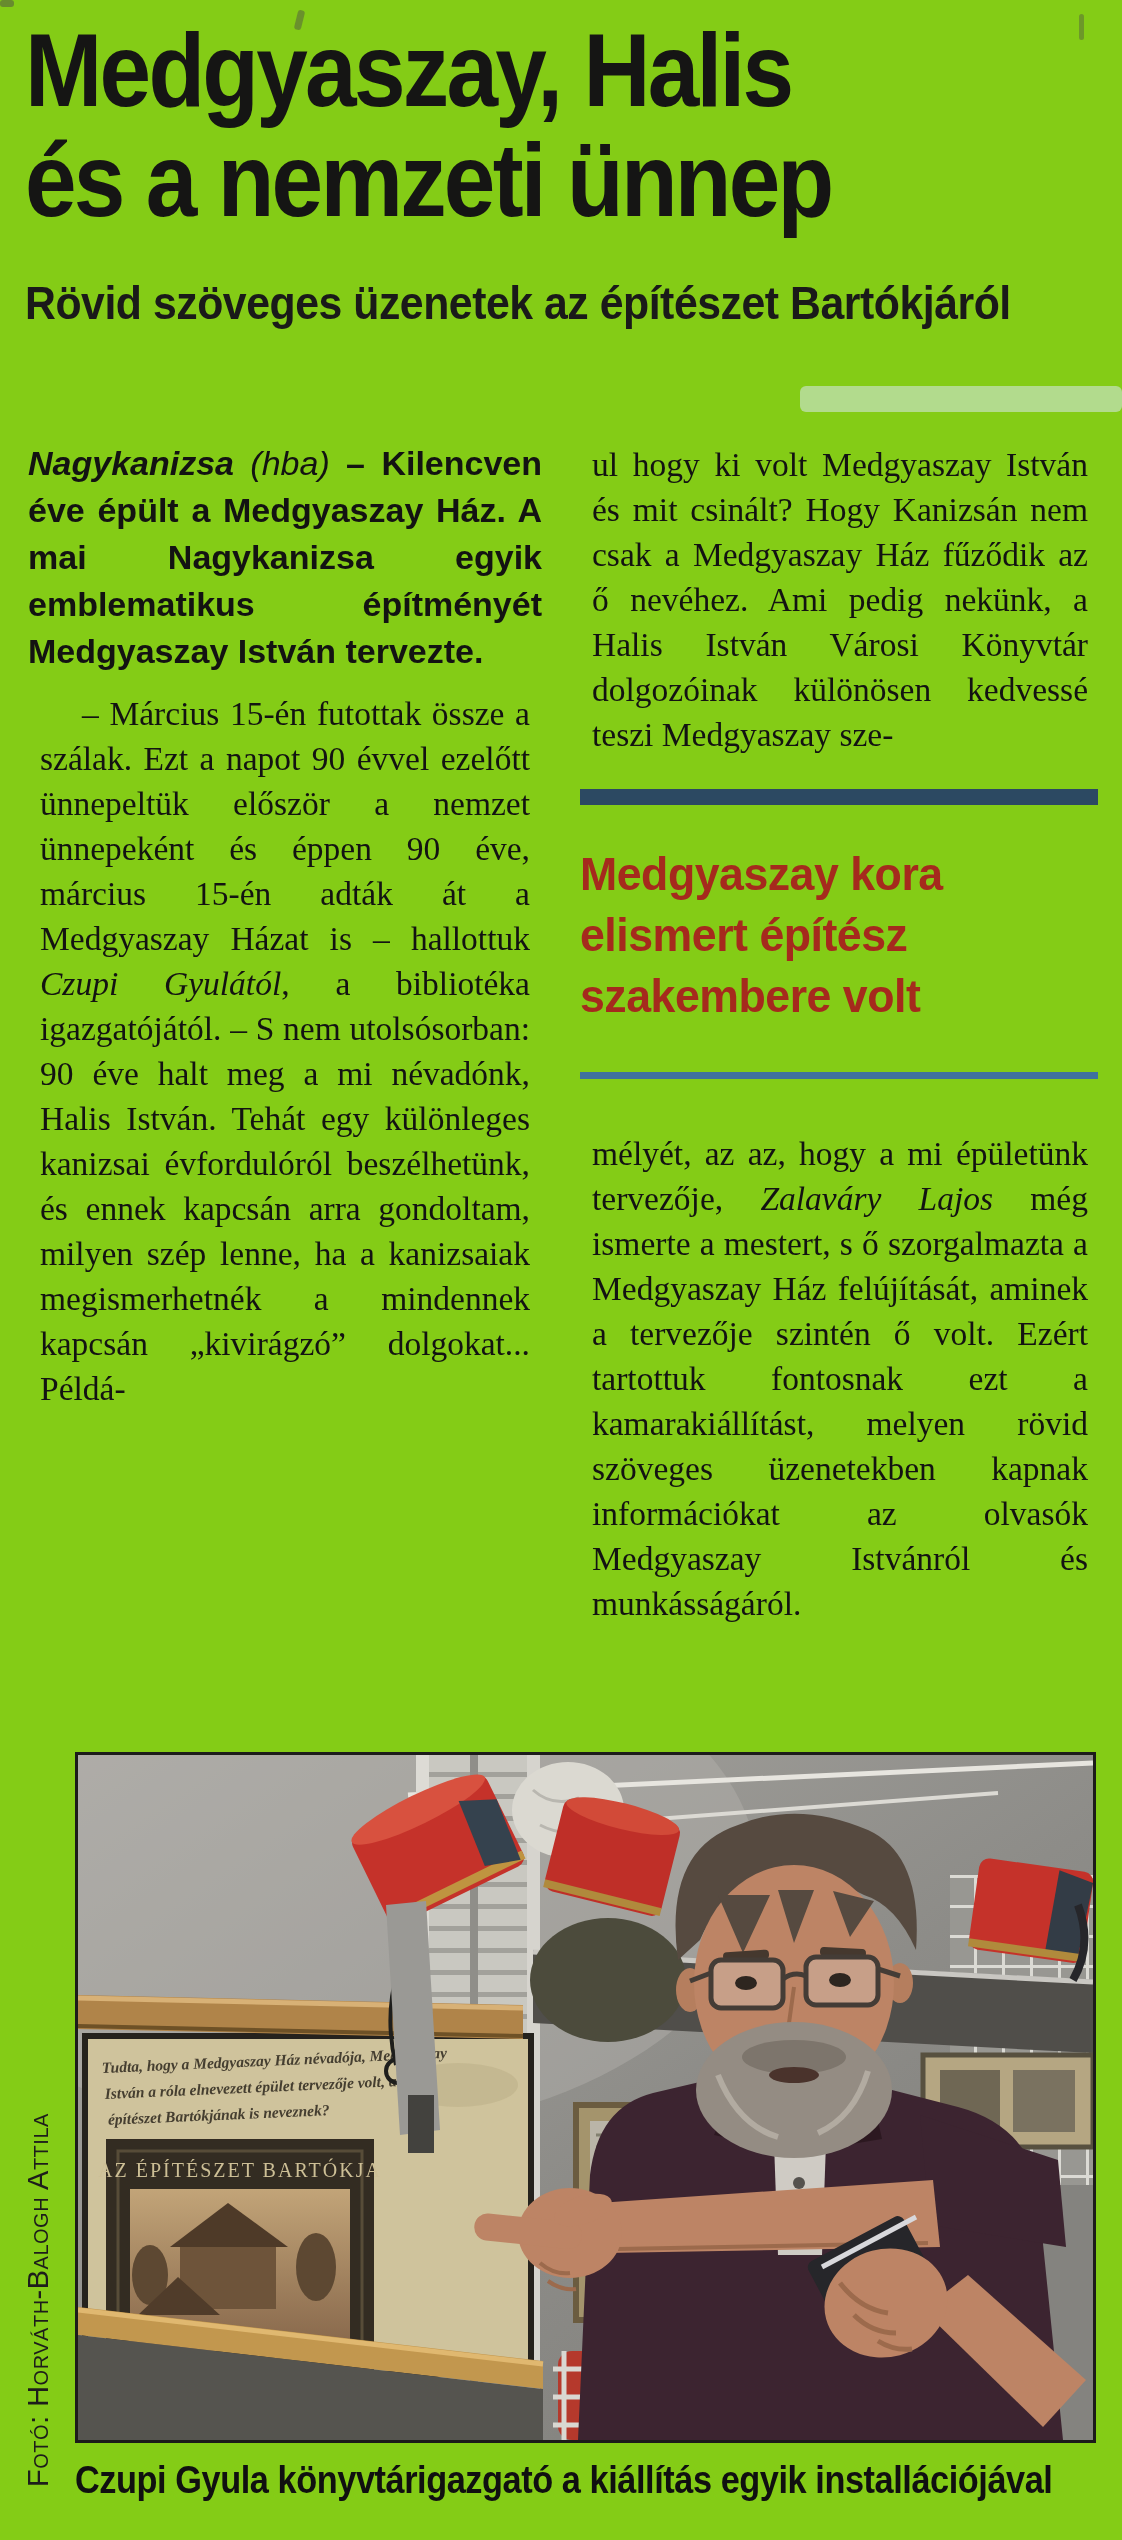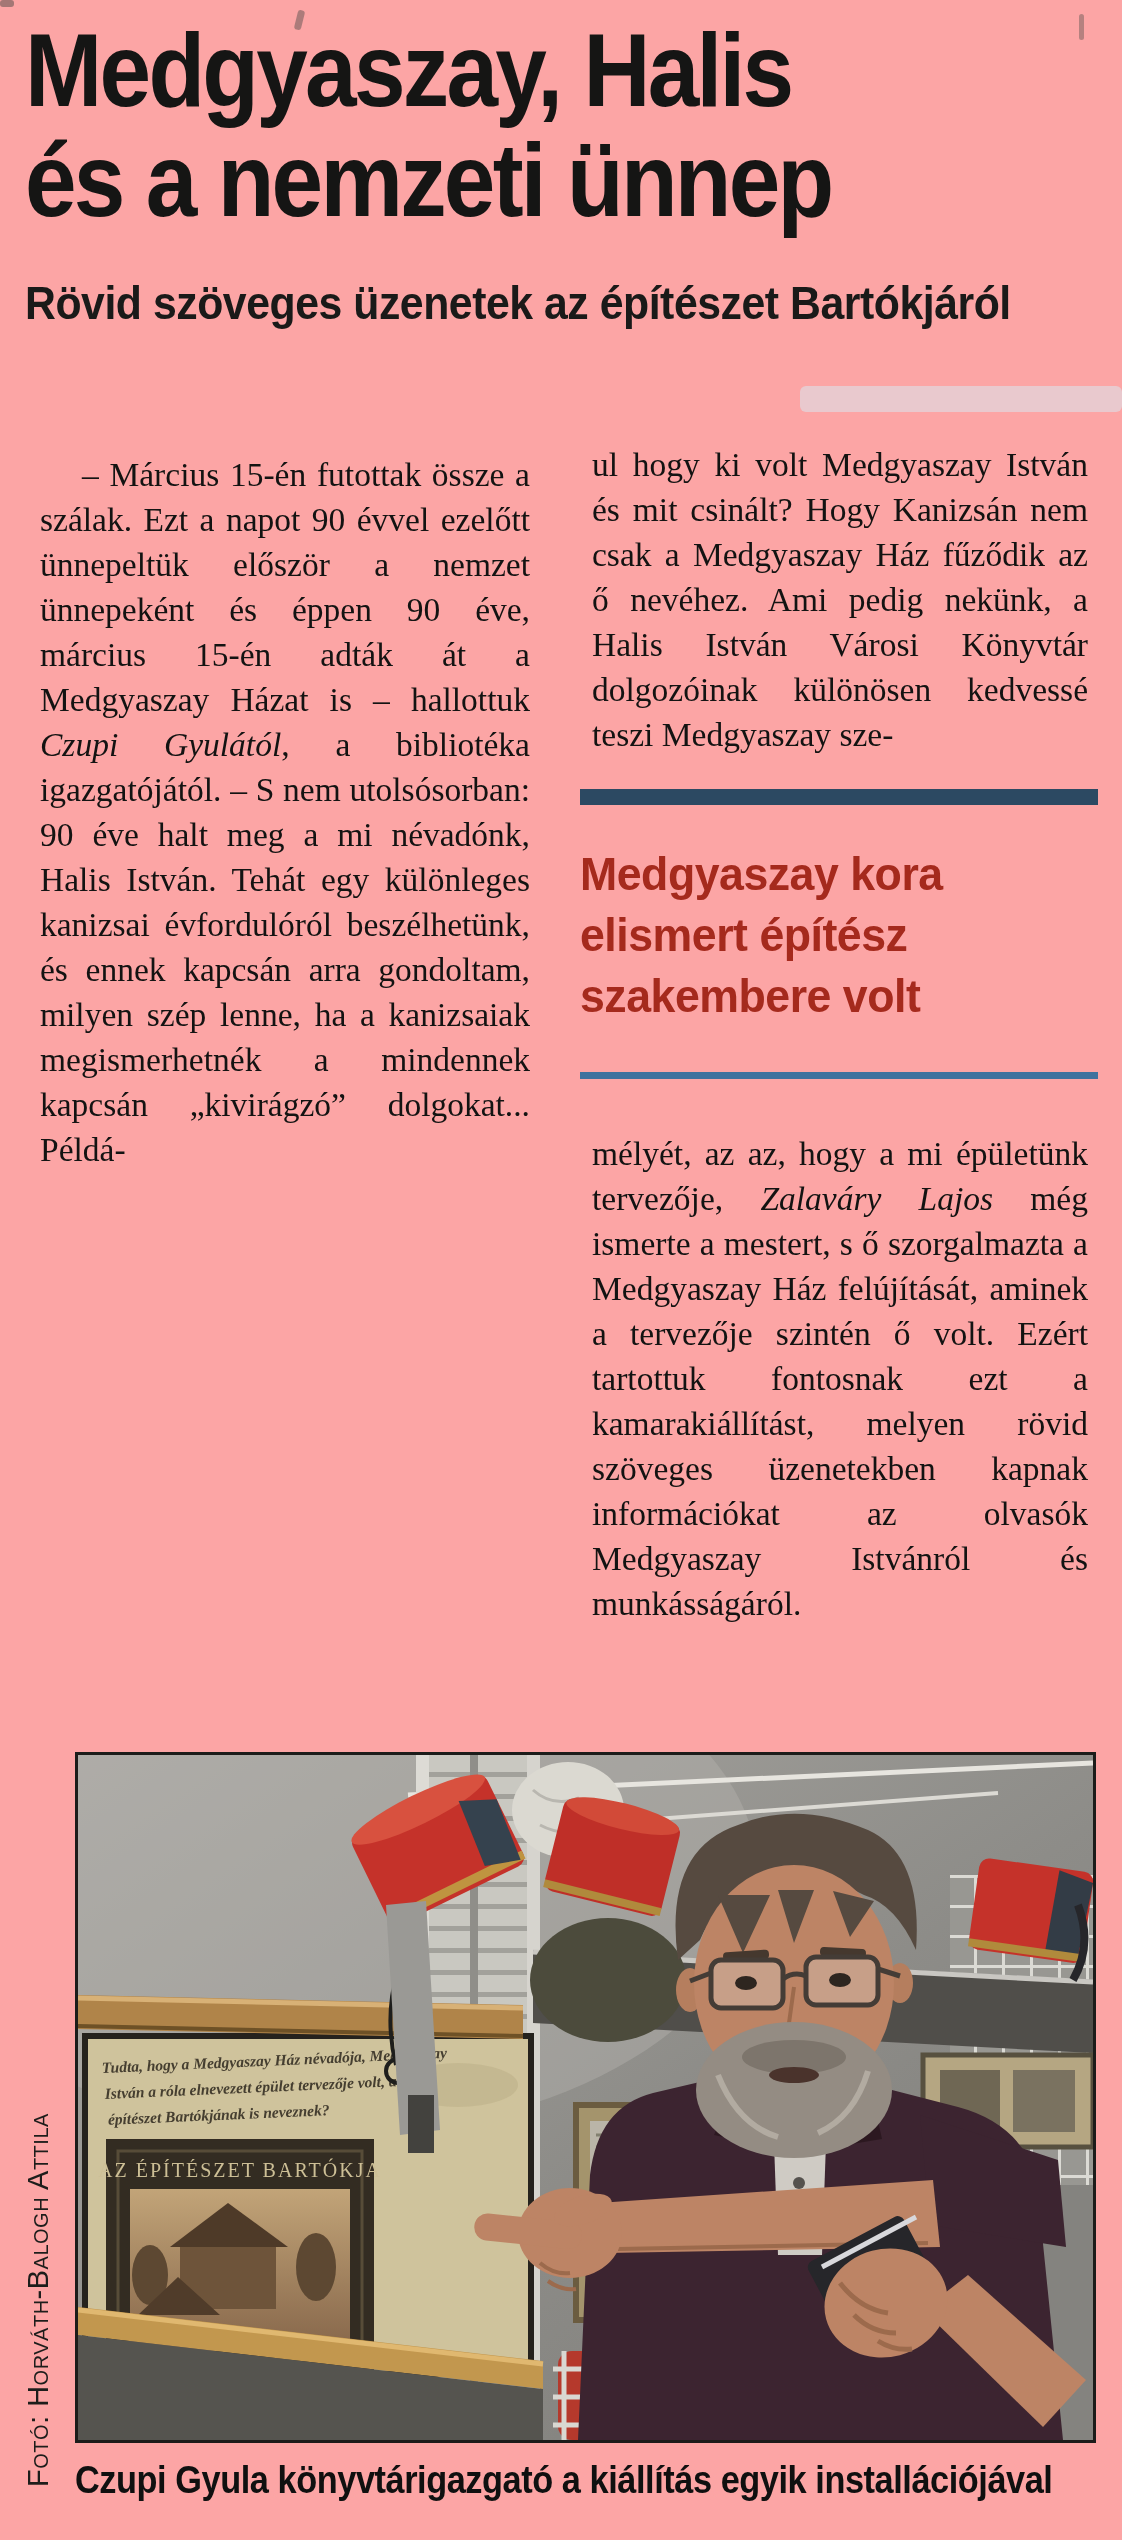--- a/index.html
+++ b/index.html
@@ -1,18 +1,18 @@
 <!DOCTYPE html>
 <html><head>
 <meta charset="utf-8">
 <style>
   html,body{margin:0;padding:0;background:#e8e8e4;}
   .page{
     position:relative;width:1122px;height:2540px;margin:0 auto;
-    background:#fca5a5;overflow:hidden;
+    background:#84cc16;overflow:hidden;
     font-family:"Liberation Serif",serif;color:#141413;
   }
   
   .headline{
     position:absolute;left:25px;top:16px;margin:0;
     font-family:"Liberation Sans",sans-serif;font-weight:bold;
     font-size:103px;line-height:1.07;letter-spacing:-3px;color:#151514;
     transform:scale(.9,1);transform-origin:0 0;white-space:nowrap;
   }
   .subheadline{
@@ -78,20 +78,21 @@
   <div class="speck s1"></div>
   <div class="speck s2"></div>
   <div class="speck s3"></div>
   <div class="smudge"></div>
 
   <h1 class="headline"><span>Medgyaszay, Halis</span><br><span>és a nemzeti ünnep</span></h1>
 
   <h2 class="subheadline">Rövid szöveges üzenetek az építészet Bartókjáról</h2>
 
   <div class="col-left">
+    <p class="lead"><span class="loc">Nagykanizsa</span><span class="byline"> (hba) </span><span>– Kilencven éve épült a Medgyaszay Ház. A mai Nagykanizsa egyik emblematikus építményét Medgyaszay István tervezte.</span></p>
     <p class="body-text indent"><span>– Március 15-én futottak össze a szálak. Ezt a napot 90 évvel ezelőtt ünnepeltük először a nemzet ünnepeként és éppen 90 éve, március 15-én adták át a Medgyaszay Házat is – hallottuk </span><span class="ital">Czupi Gyulától</span><span>, a bibliotéka igazgatójától. – S nem utolsósorban: 90 éve halt meg a mi névadónk, Halis István. Tehát egy különleges kanizsai évfordulóról beszélhetünk, és ennek kapcsán arra gondoltam, milyen szép lenne, ha a kanizsaiak megismerhetnék a mindennek kapcsán „kivirágzó” dolgokat... Példá-</span></p>
   </div>
 
   <div class="col-right">
     <p class="body-text">ul hogy ki volt Medgyaszay István és mit csinált? Hogy Kanizsán nem csak a Medgyaszay Ház fűződik az ő nevéhez. Ami pedig nekünk, a Halis István Városi Könyvtár dolgozóinak különösen kedvessé teszi Medgyaszay sze-</p>
     <div class="rule-thick"></div>
     <p class="pullquote">Medgyaszay kora elismert építész szakembere volt</p>
     <div class="rule-thin"></div>
     <p class="body-text"><span>mélyét, az az, hogy a mi épületünk tervezője, </span><span class="ital">Zalaváry Lajos</span><span> még ismerte a mestert, s ő szorgalmazta a Medgyaszay Ház felújítását, aminek a tervezője szintén ő volt. Ezért tartottuk fontosnak ezt a kamarakiállítást, melyen rövid szöveges üzenetekben kapnak információkat az olvasók Medgyaszay Istvánról és munkásságáról.</span></p>
   </div>

